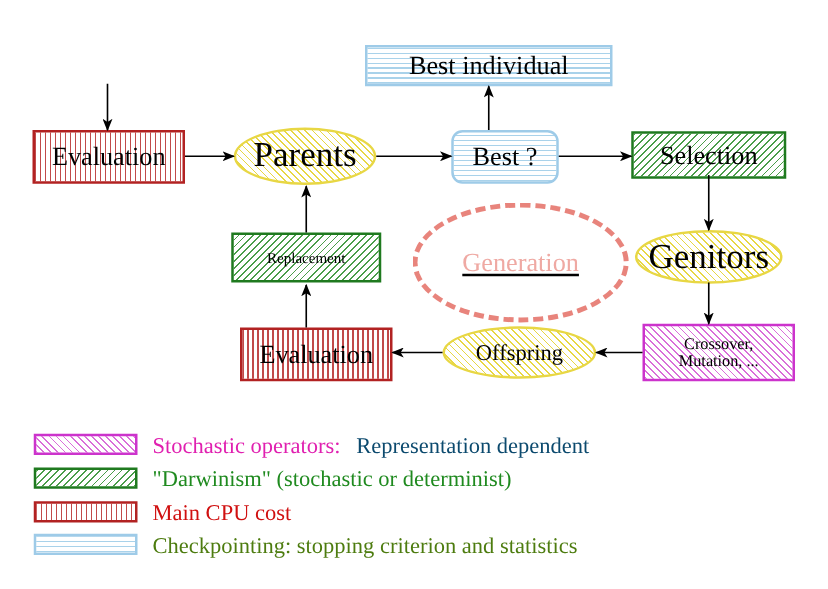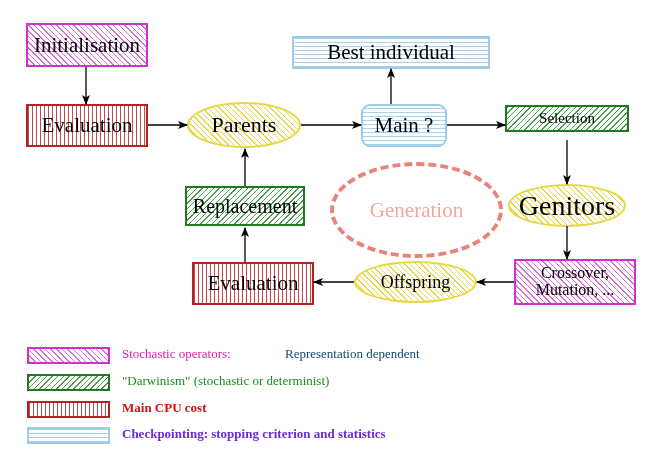--- a/index.html
+++ b/index.html
@@ -46,32 +46,32 @@
   }
   .ellipse{border-radius:50%;}
   .rounded{border-radius:9px;}
 
   .txt{position:relative;z-index:2;padding:0 2px;}
 
   
   .gen-ellipse{
     position:absolute;border-radius:50%;
     border:4px dashed #e8847c;background:transparent;
-    display:flex;align-items:center;justify-content:center;
+    display:flex;align-items:center;justify-content:center;text-decoration:underline;
   }
   .gen-label{color:#efa9a3;font-size:21px;}
 
   
   .legend-swatch{position:absolute;box-sizing:border-box;}
-  .legend-text{position:absolute;font-size:13px;white-space:nowrap;}
+  .legend-text{position:absolute;font-size:18px;white-space:nowrap;}
   .lg-magenta{color:#e020b0;}
   .lg-gold{color:#0c4a6e;}
   .lg-green{color:#1f8a1f;}
   .lg-red{color:#d01010;}
-  .lg-blue{color:#6d28d9;font-weight:bold;}
+  .lg-blue{color:#4d7c0f;}
 
   svg.arrows{position:absolute;left:0;top:0;width:662px;height:471px;
              pointer-events:none;z-index:1;}
 </style>
 </head>
 <body>
 
 <div id="canvas">
 
   <svg class="arrows" viewBox="0 0 662 471">
@@ -99,75 +99,72 @@
       <line x1="514" y1="282" x2="477" y2="282"></line>
 
       <line x1="354" y1="282" x2="314" y2="282"></line>
 
       <line x1="245" y1="262" x2="245" y2="228"></line>
 
       <line x1="245" y1="186" x2="245" y2="149"></line>
     </g>
   </svg>
 
-  <div class="node hatch-magenta" style="left:26px;top:23px;width:122px;height:44px;font-size:21px;">
-    <span class="txt">Initialisation</span>
-  </div>
 
   <div class="node hatch-red" style="left:26px;top:104px;width:122px;height:43px;font-size:21px;">
     <span class="txt">Evaluation</span>
   </div>
 
-  <div class="node hatch-yellow ellipse" style="left:187px;top:102px;width:114px;height:46px;font-size:22px;">
+  <div class="node hatch-yellow ellipse" style="left:187px;top:102px;width:114px;height:46px;font-size:28px;">
     <span class="txt">Parents</span>
   </div>
 
   <div class="node hatch-blue" style="left:292px;top:36px;width:198px;height:33px;font-size:21px;">
     <span class="txt">Best individual</span>
   </div>
 
   <div class="node hatch-blue rounded" style="left:361px;top:104px;width:86px;height:43px;font-size:21px;">
-    <span class="txt">Main ?</span>
+    <span class="txt">Best ?</span>
   </div>
 
-  <div class="node hatch-green" style="left:505px;top:105px;width:124px;height:27px;font-size:15px;">
+  <div class="node hatch-green" style="left:505px;top:105px;width:124px;height:38px;font-size:21px;">
     <span class="txt">Selection</span>
   </div>
 
   <div class="node hatch-yellow ellipse" style="left:508px;top:184px;width:118px;height:43px;font-size:28px;">
     <span class="txt">Genitors</span>
   </div>
 
-  <div class="node hatch-magenta" style="left:514px;top:259px;width:122px;height:46px;font-size:16px;flex-direction:column;">
+  <div class="node hatch-magenta" style="left:514px;top:259px;width:122px;height:46px;font-size:13px;flex-direction:column;">
     <span class="txt">Crossover,</span>
     <span class="txt">Mutation, ...</span>
   </div>
 
   <div class="node hatch-yellow ellipse" style="left:354px;top:261px;width:123px;height:42px;font-size:18px;">
     <span class="txt">Offspring</span>
   </div>
 
   <div class="node hatch-red" style="left:192px;top:262px;width:122px;height:43px;font-size:21px;">
     <span class="txt">Evaluation</span>
   </div>
 
-  <div class="node hatch-green" style="left:185px;top:186px;width:120px;height:40px;font-size:20px;">
+  <div class="node hatch-green" style="left:185px;top:186px;width:120px;height:40px;font-size:12px;">
     <span class="txt">Replacement</span>
   </div>
 
   <div class="gen-ellipse" style="left:330px;top:162px;width:165px;height:88px;">
     <span class="gen-label">Generation</span>
   </div>
 
   <div class="legend-swatch hatch-magenta" style="left:27px;top:347px;width:83px;height:17px;"></div>
   <div class="legend-text lg-magenta" style="left:122px;top:346px;">Stochastic operators:</div>
   <div class="legend-text lg-gold" style="left:285px;top:346px;">Representation dependent</div>
 
   <div class="legend-swatch hatch-green" style="left:27px;top:374px;width:83px;height:17px;"></div>
   <div class="legend-text lg-green" style="left:122px;top:373px;">"Darwinism" (stochastic or determinist)</div>
 
   <div class="legend-swatch hatch-red" style="left:27px;top:401px;width:83px;height:17px;"></div>
-  <div class="legend-text lg-red" style="left:122px;top:400px;font-weight:bold;">Main CPU cost</div>
+  <div class="legend-text lg-red" style="left:122px;top:400px;">Main CPU cost</div>
 
   <div class="legend-swatch hatch-blue" style="left:27px;top:427px;width:83px;height:17px;"></div>
   <div class="legend-text lg-blue" style="left:122px;top:426px;">Checkpointing: stopping criterion and statistics</div>
 
 </div>
 
 </body></html>

